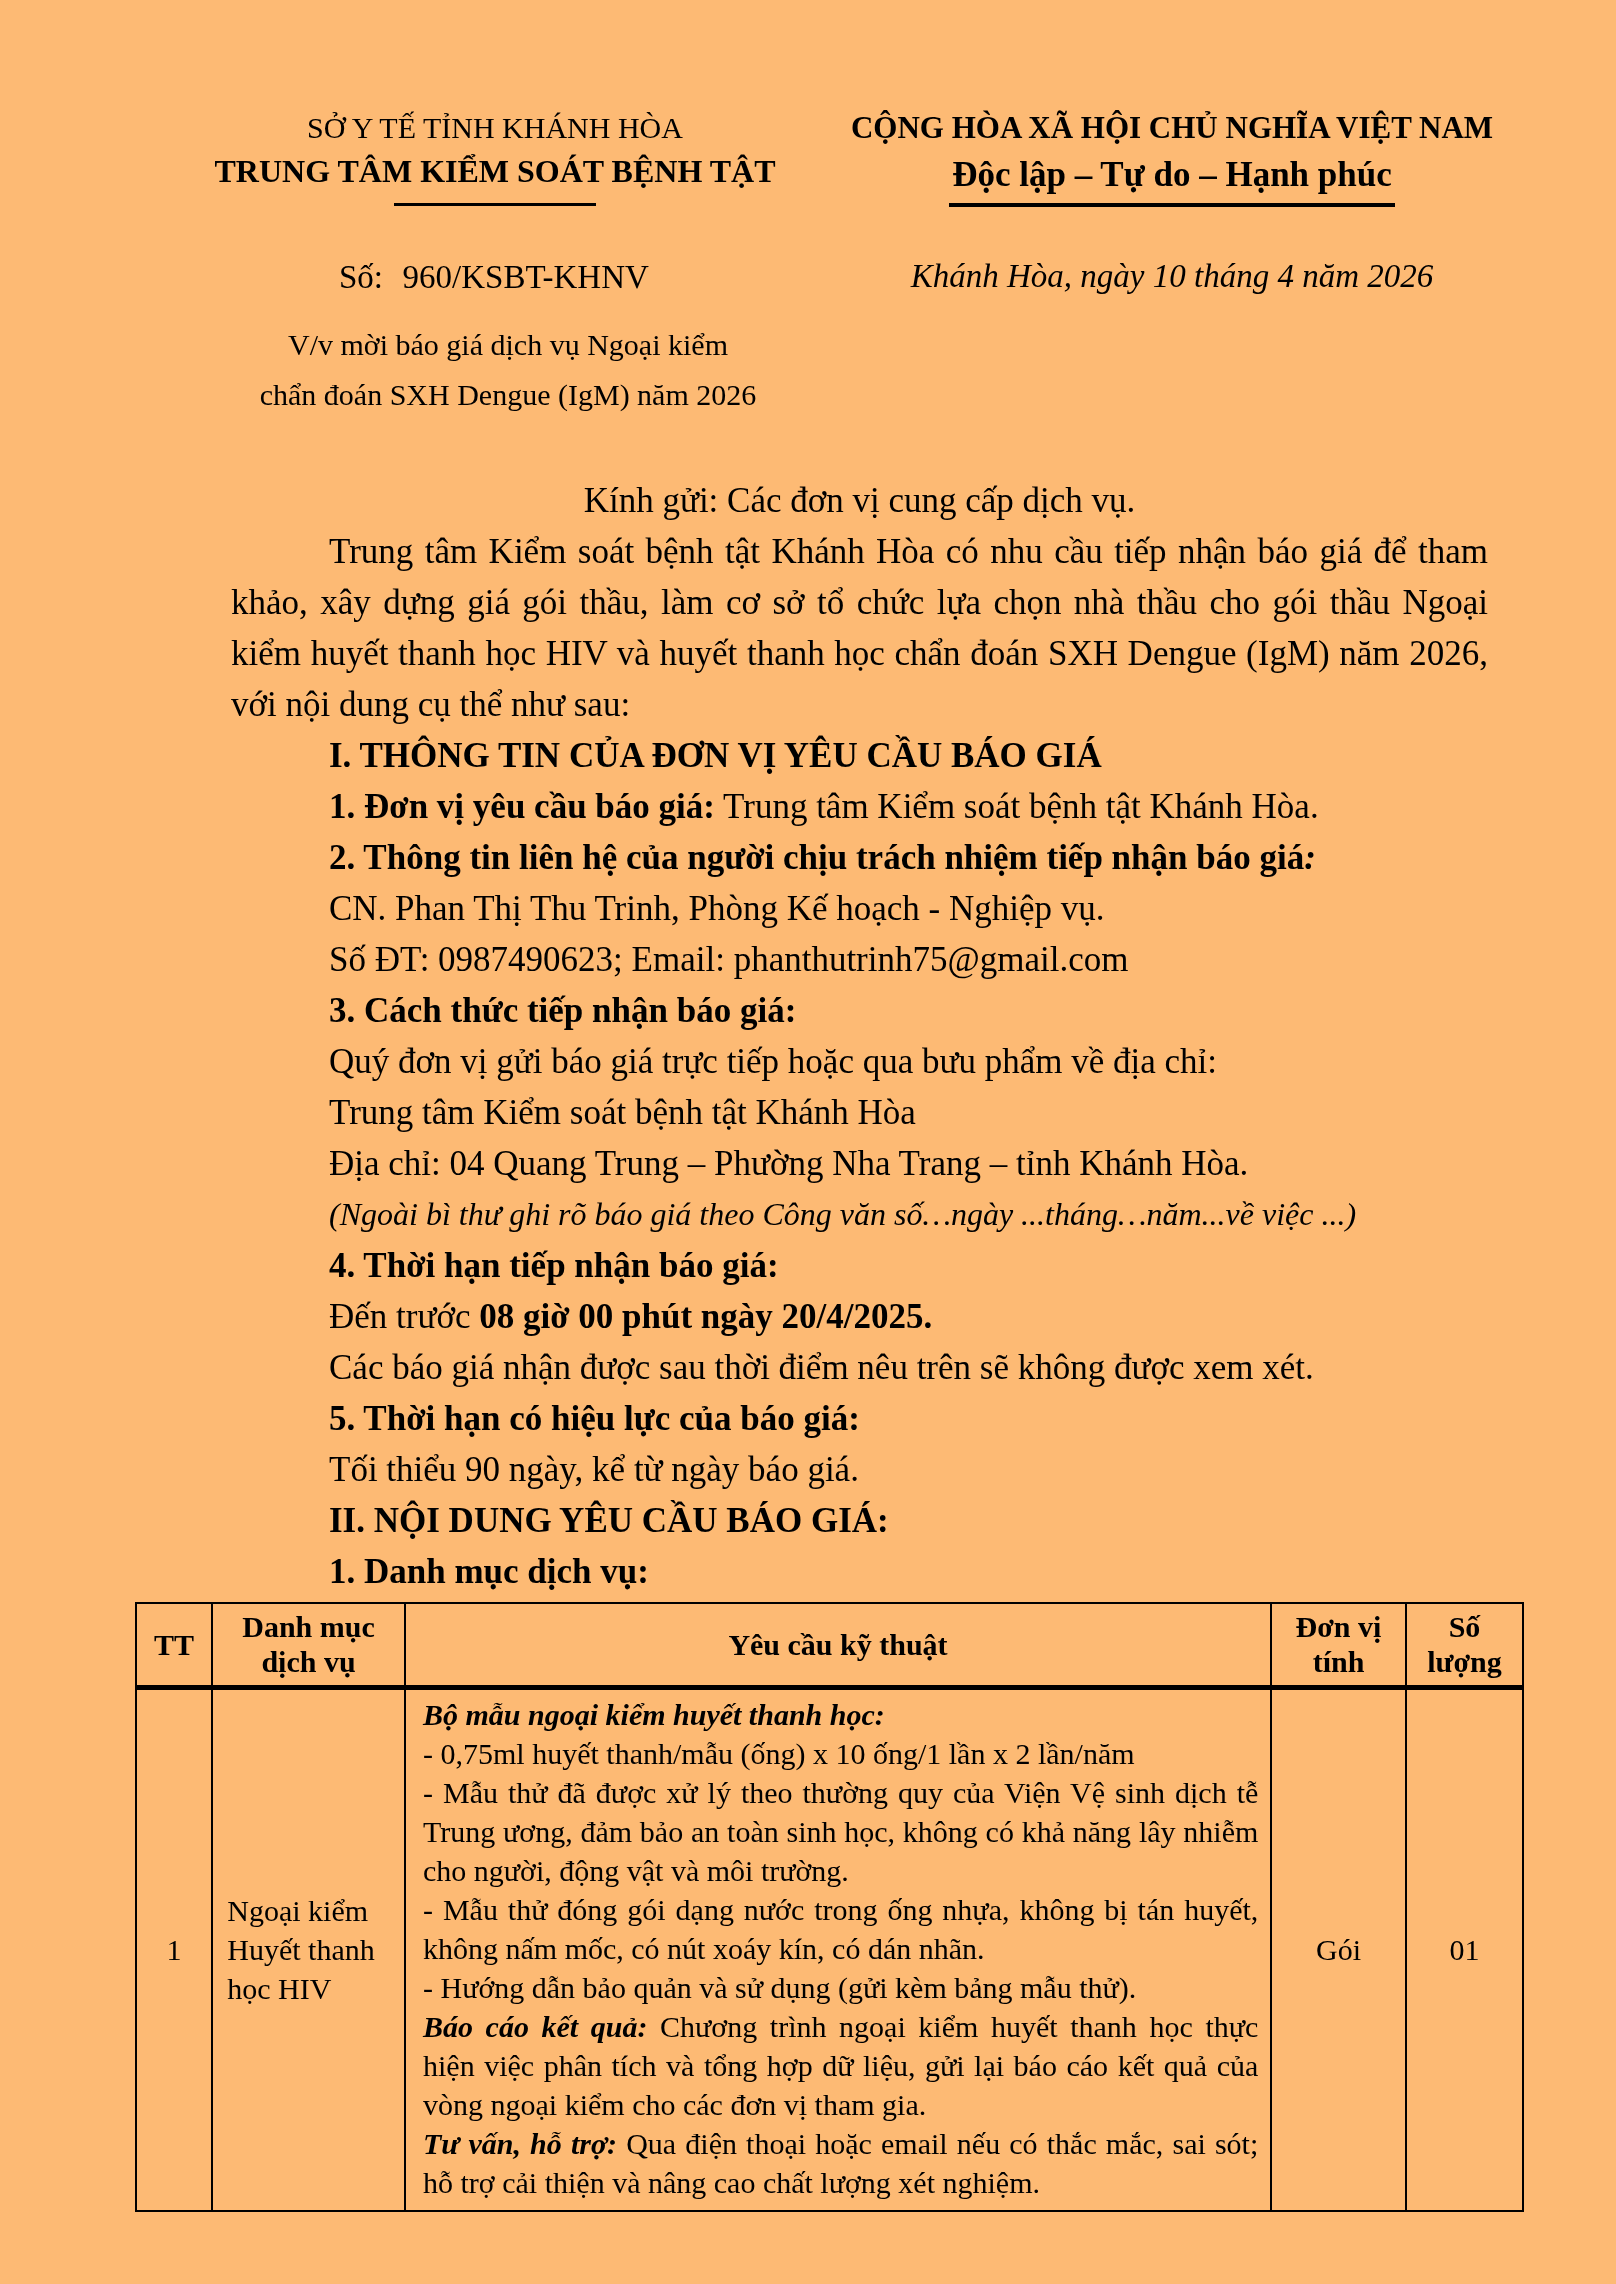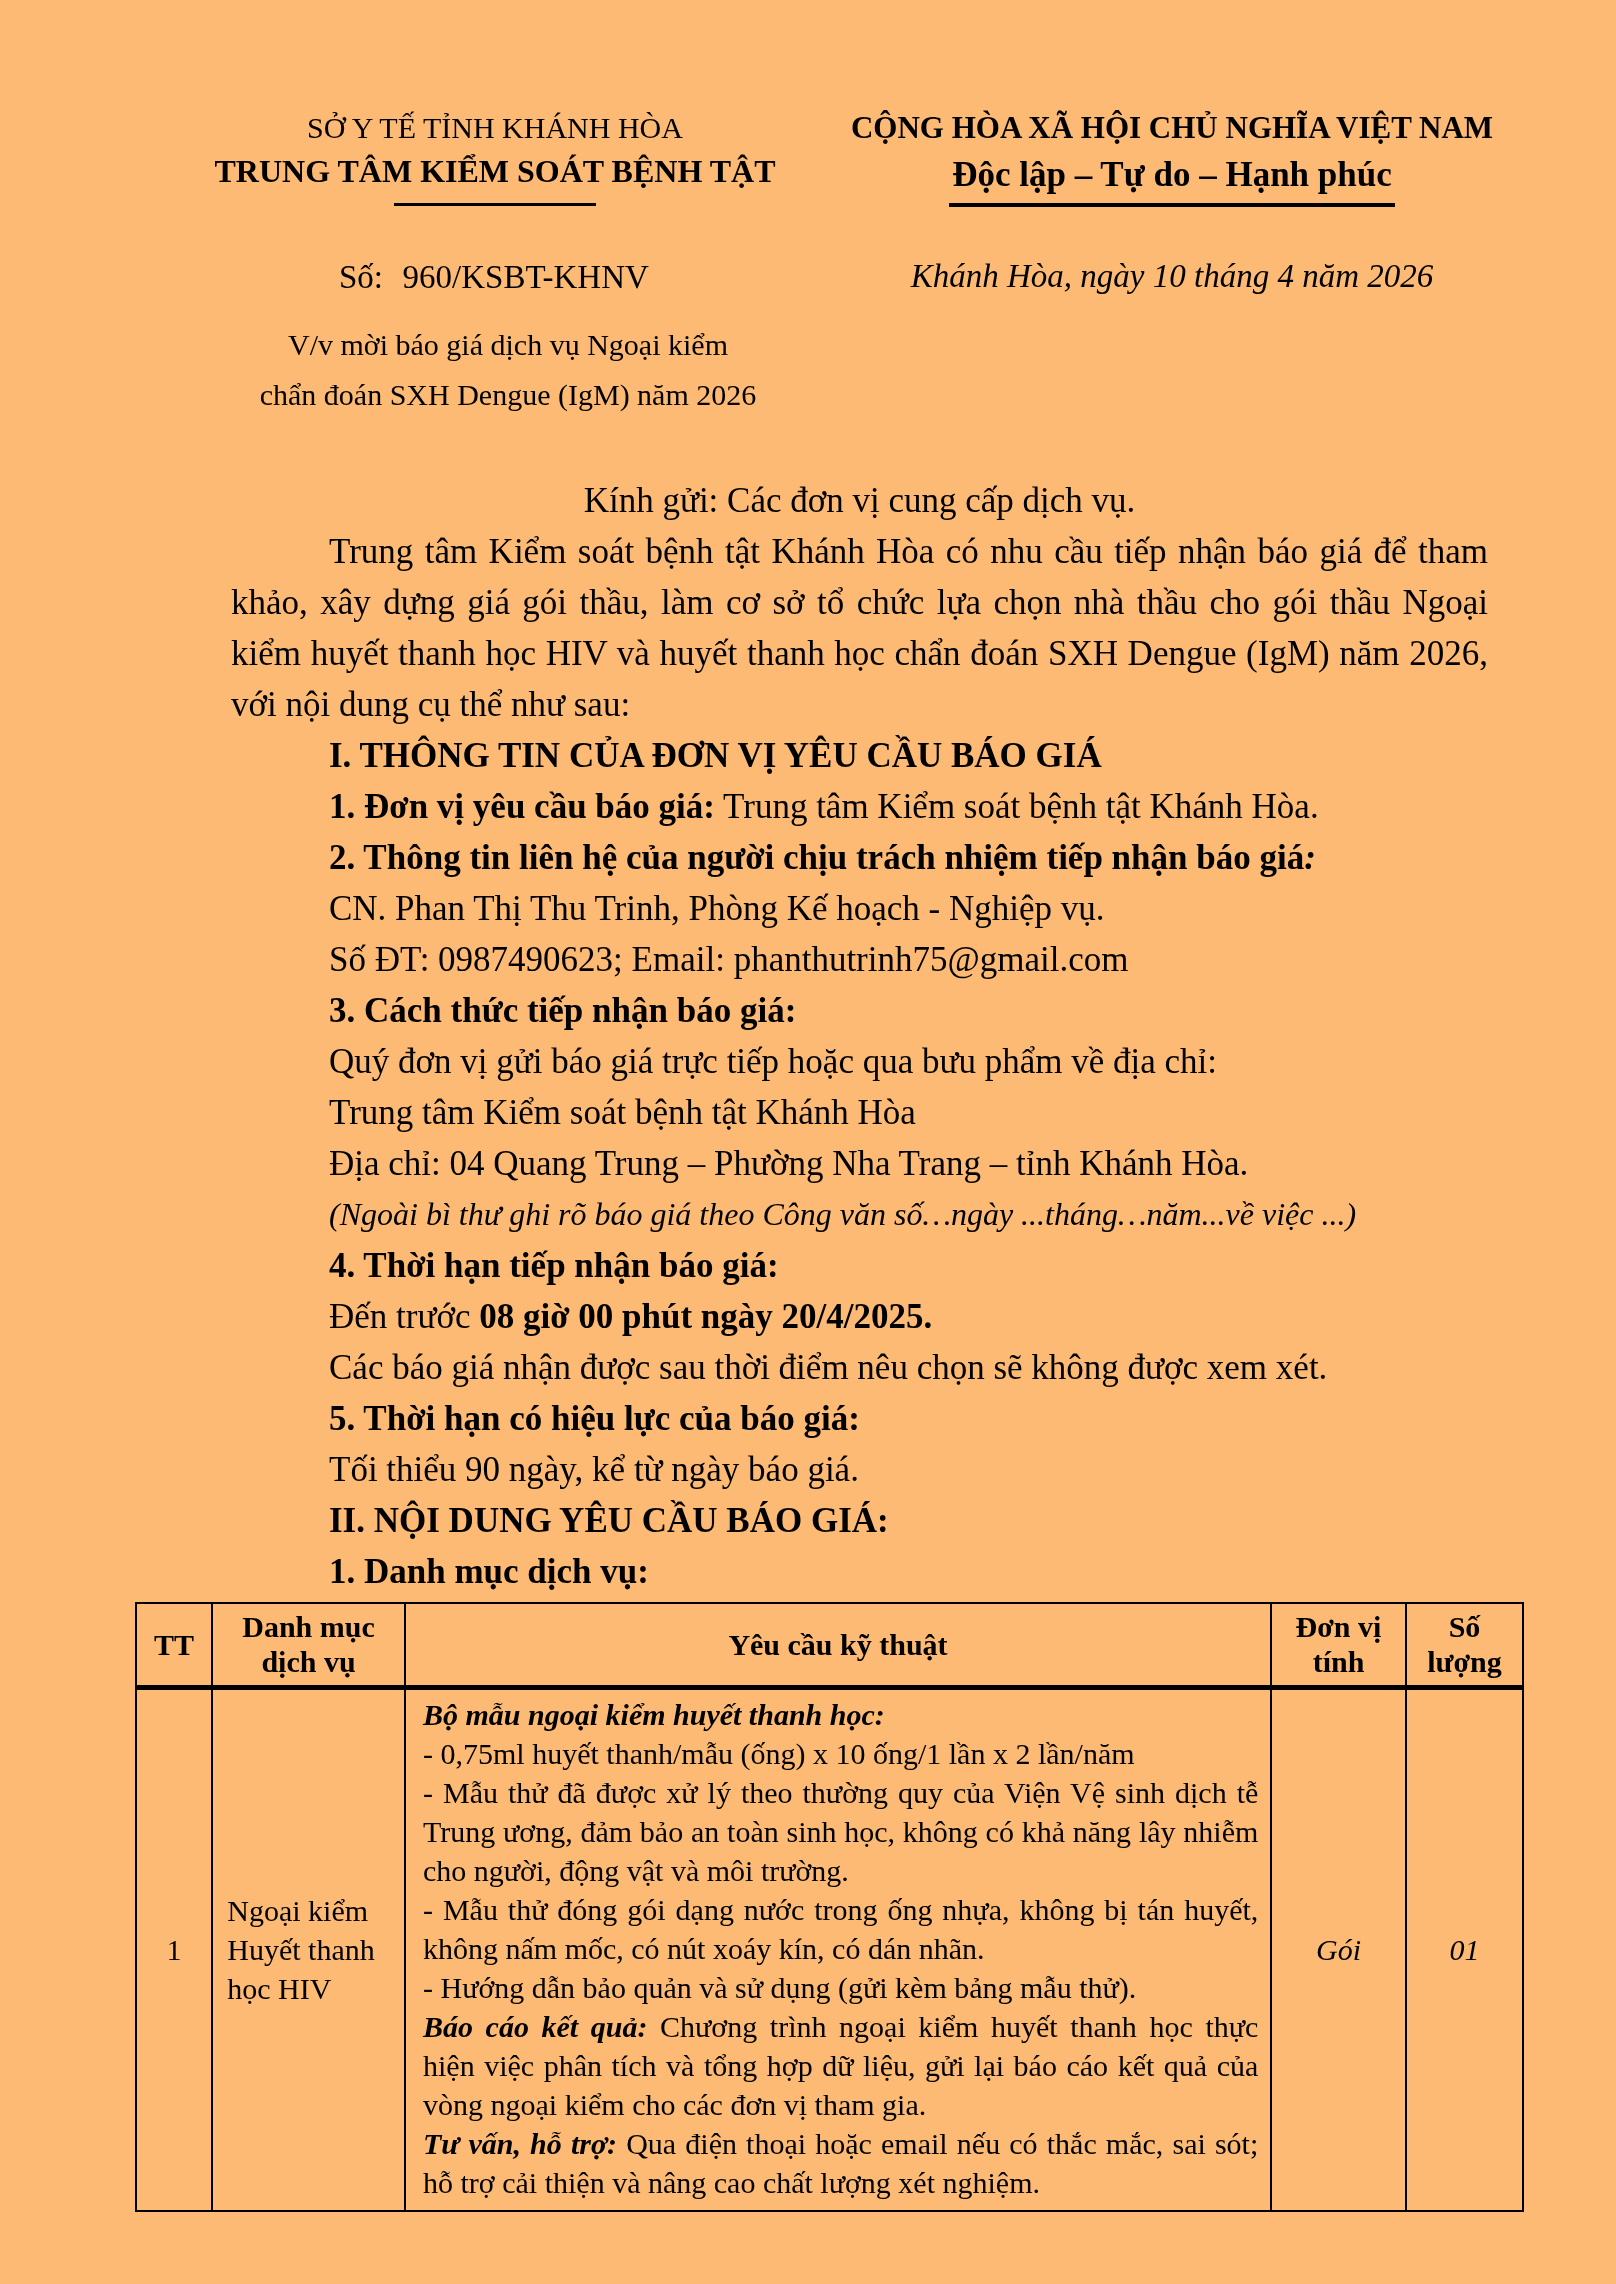--- a/index.html
+++ b/index.html
@@ -49,21 +49,21 @@
   table.svc th,table.svc td{border:2.6px solid #000;}
   table.svc thead th{
     font-weight:bold;font-size:30px;line-height:35px;
     padding:5.2px 2.6px;vertical-align:middle;text-align:center;
     border-bottom:5.9px solid #000;
   }
   table.svc tbody td{vertical-align:middle;}
   td.c-tt{text-align:center;}
   td.c-svc{padding:6.5px 5.2px 6.5px 14.3px;line-height:39px;}
   td.c-spec{padding:5.2px 11.7px 7.8px 17px;line-height:39px;text-align:justify;}
-  td.c-unit,td.c-qty{text-align:center;font-style:italic;}
+  td.c-unit,td.c-qty{text-align:center;}
   .spec{margin:0;}
 </style>
 </head>
 <body>
 
 <div class="page">
 
   <div class="hdr-left">
     <div class="l1">SỞ Y TẾ TỈNH KHÁNH HÒA</div>
     <div class="l2">TRUNG TÂM KIỂM SOÁT BỆNH TẬT</div>
@@ -100,21 +100,21 @@
     <div class="line ind">Số ĐT: 0987490623; Email: phanthutrinh75@gmail.com</div>
 
     <div class="line ind b">3. Cách thức tiếp nhận báo giá:</div>
     <div class="line ind">Quý đơn vị gửi báo giá trực tiếp hoặc qua bưu phẩm về địa chỉ:</div>
     <div class="line ind">Trung tâm Kiểm soát bệnh tật Khánh Hòa</div>
     <div class="line ind">Địa chỉ: 04 Quang Trung – Phường Nha Trang – tỉnh Khánh Hòa.</div>
     <div class="line ind i note">(Ngoài bì thư ghi rõ báo giá theo Công văn số…ngày ...tháng…năm...về việc ...)</div>
 
     <div class="line ind b">4. Thời hạn tiếp nhận báo giá:</div>
     <div class="line ind"><span>Đến trước </span><span class="b">08 giờ 00 phút ngày 20/4/2025.</span></div>
-    <div class="line ind">Các báo giá nhận được sau thời điểm nêu chọn sẽ không được xem xét.</div>
+    <div class="line ind">Các báo giá nhận được sau thời điểm nêu trên sẽ không được xem xét.</div>
 
     <div class="line ind b">5. Thời hạn có hiệu lực của báo giá:</div>
     <div class="line ind">Tối thiểu 90 ngày, kể từ ngày báo giá.</div>
 
     <div class="line ind b">II. NỘI DUNG YÊU CẦU BÁO GIÁ:</div>
     <div class="line ind b">1. Danh mục dịch vụ:</div>
 
     <table class="svc">
       <colgroup>
         <col style="width:76px">

